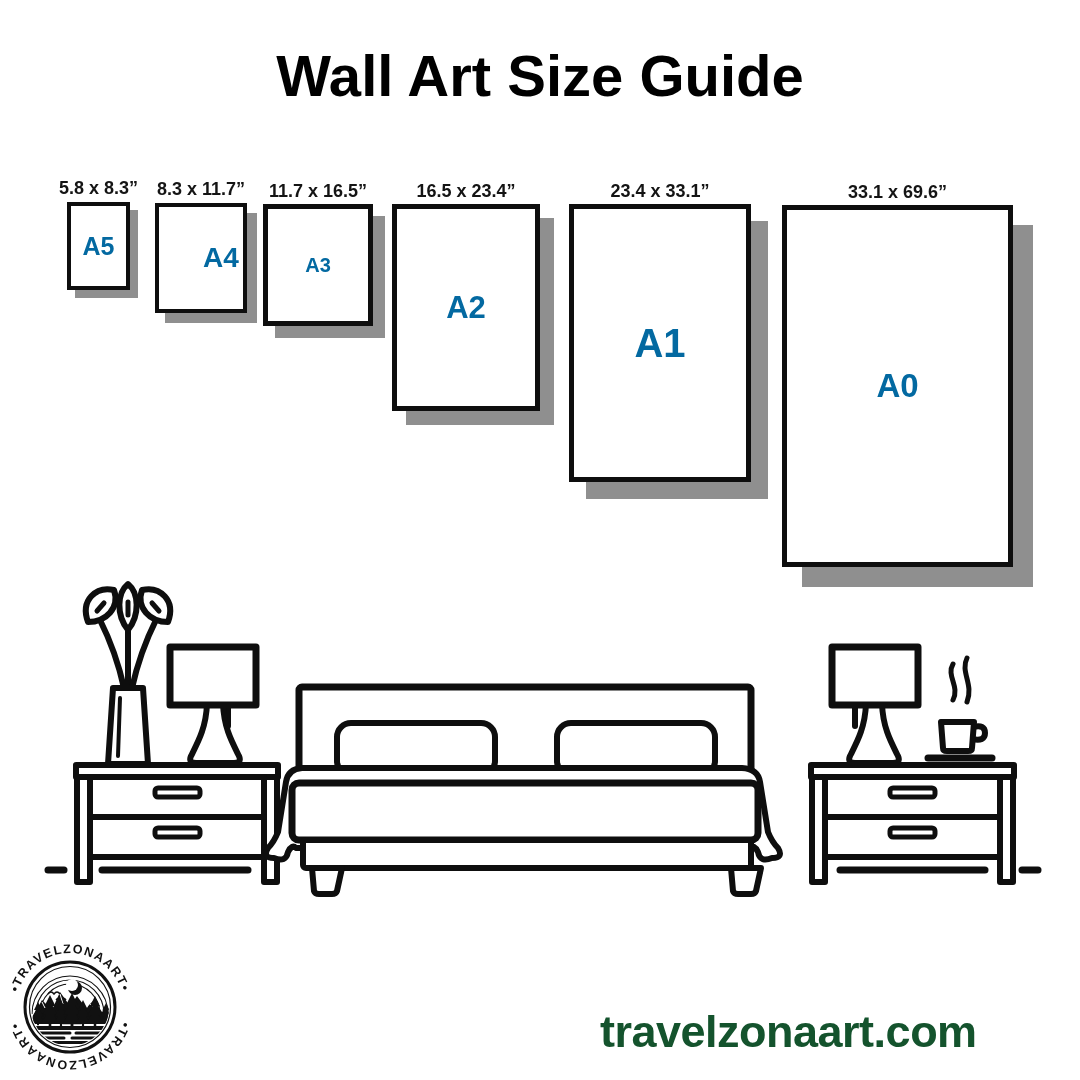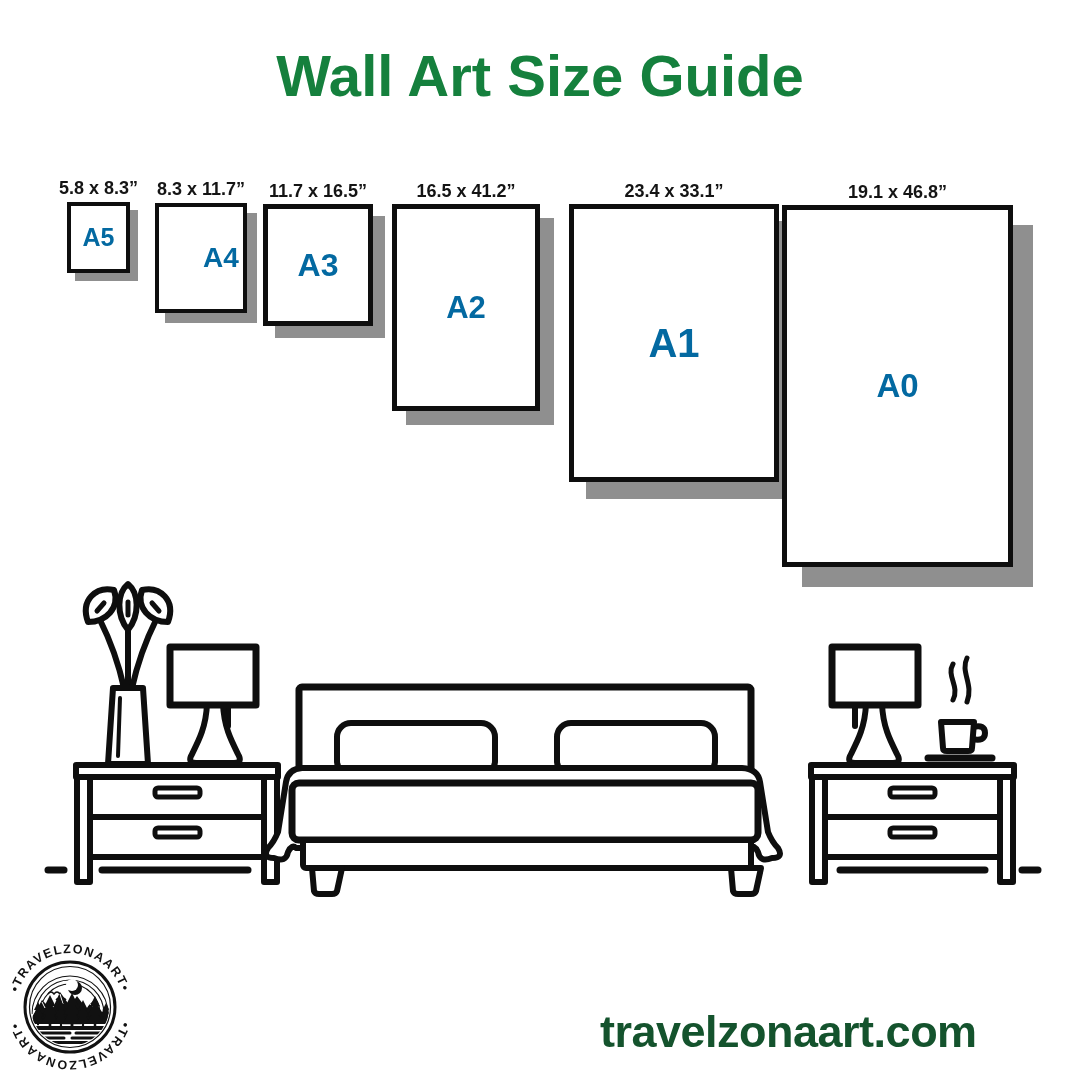--- a/index.html
+++ b/index.html
@@ -3,42 +3,42 @@
 <meta charset="utf-8">
 <style>
   html,body{margin:0;padding:0;}
   body{
     width:1080px;height:1080px;position:relative;overflow:hidden;
     background:#ffffff;color:#111;
     font-family:"Liberation Sans","DejaVu Sans",sans-serif;
   }
   .title{
     position:absolute;left:0;right:0;top:42px;text-align:center;
-    font-size:58px;font-weight:700;letter-spacing:0px;color:#15803d;
+    font-size:58px;font-weight:700;letter-spacing:0px;color:#000000;
   }
   
   .frame{
     position:absolute;background:#fff;border:4px solid #0e0e0e;
     display:flex;align-items:center;justify-content:center;
     box-sizing:border-box;
   }
   .frame .letter{font-weight:700;color:#0369a1;}
   .size-label{
     position:absolute;top:-28px;left:50%;transform:translateX(-50%);
     white-space:nowrap;font-size:18px;font-weight:700;color:#141414;
   }
-  .f-a5{left:67px;top:202px;width:63px;height:71px;box-shadow:8px 8px 0 #8f8f8f;text-align:center;}
+  .f-a5{left:67px;top:202px;width:63px;height:88px;box-shadow:8px 8px 0 #8f8f8f;text-align:center;}
   .f-a5 .letter{font-size:25px;}
   .f-a4{left:155px;top:203px;width:92px;height:110px;box-shadow:10px 10px 0 #8f8f8f;}
   .f-a4 .letter{font-size:28px;margin-left:40px;}
   .f-a3{left:263px;top:204px;width:110px;height:122px;border-width:5px;box-shadow:12px 12px 0 #8f8f8f;align-items:center;}
-  .f-a3 .letter{font-size:32px;}
+  .f-a3 .letter{font-size:20px;}
   .f-a2{left:392px;top:204px;width:148px;height:207px;border-width:5px;box-shadow:14px 14px 0 #8f8f8f;}
   .f-a2 .letter{font-size:31px;}
-  .f-a1{left:569px;top:204px;width:210px;height:278px;border-width:5px;box-shadow:17px 17px 0 #8f8f8f;}
+  .f-a1{left:569px;top:204px;width:182px;height:278px;border-width:5px;box-shadow:17px 17px 0 #8f8f8f;}
   .f-a1 .letter{font-size:40px;}
   .f-a0{left:782px;top:205px;width:231px;height:362px;border-width:5px;box-shadow:20px 20px 0 #8f8f8f;}
   .f-a0 .letter{font-size:33px;}
   
   .scene{position:absolute;left:0;top:580px;width:1080px;height:330px;}
   
   .logo{position:absolute;left:2px;top:934px;width:136px;height:150px;}
   .website{
     position:absolute;left:600px;top:1006px;
     font-size:45px;font-weight:700;letter-spacing:-0.5px;color:#14532d;
@@ -57,29 +57,29 @@
 </div>
 <div class="frame f-a4">
   <div class="size-label">8.3 x 11.7”</div>
   <div class="letter">A4</div>
 </div>
 <div class="frame f-a3">
   <div class="size-label">11.7 x 16.5”</div>
   <div class="letter">A3</div>
 </div>
 <div class="frame f-a2">
-  <div class="size-label">16.5 x 41.2”</div>
+  <div class="size-label">16.5 x 23.4”</div>
   <div class="letter">A2</div>
 </div>
 <div class="frame f-a1">
   <div class="size-label">23.4 x 33.1”</div>
   <div class="letter">A1</div>
 </div>
 <div class="frame f-a0">
-  <div class="size-label">19.1 x 46.8”</div>
+  <div class="size-label">33.1 x 69.6”</div>
   <div class="letter">A0</div>
 </div>
 
 <svg class="scene" viewBox="0 0 1080 330" fill="none" stroke="#0e0e0e" stroke-width="6" stroke-linecap="round" stroke-linejoin="round">
 
   <g stroke-width="7">
     <line x1="48" y1="290" x2="64" y2="290"></line>
     <line x1="102" y1="290" x2="248" y2="290"></line>
     <line x1="840" y1="290" x2="985" y2="290"></line>
     <line x1="1022" y1="290" x2="1038" y2="290"></line>

